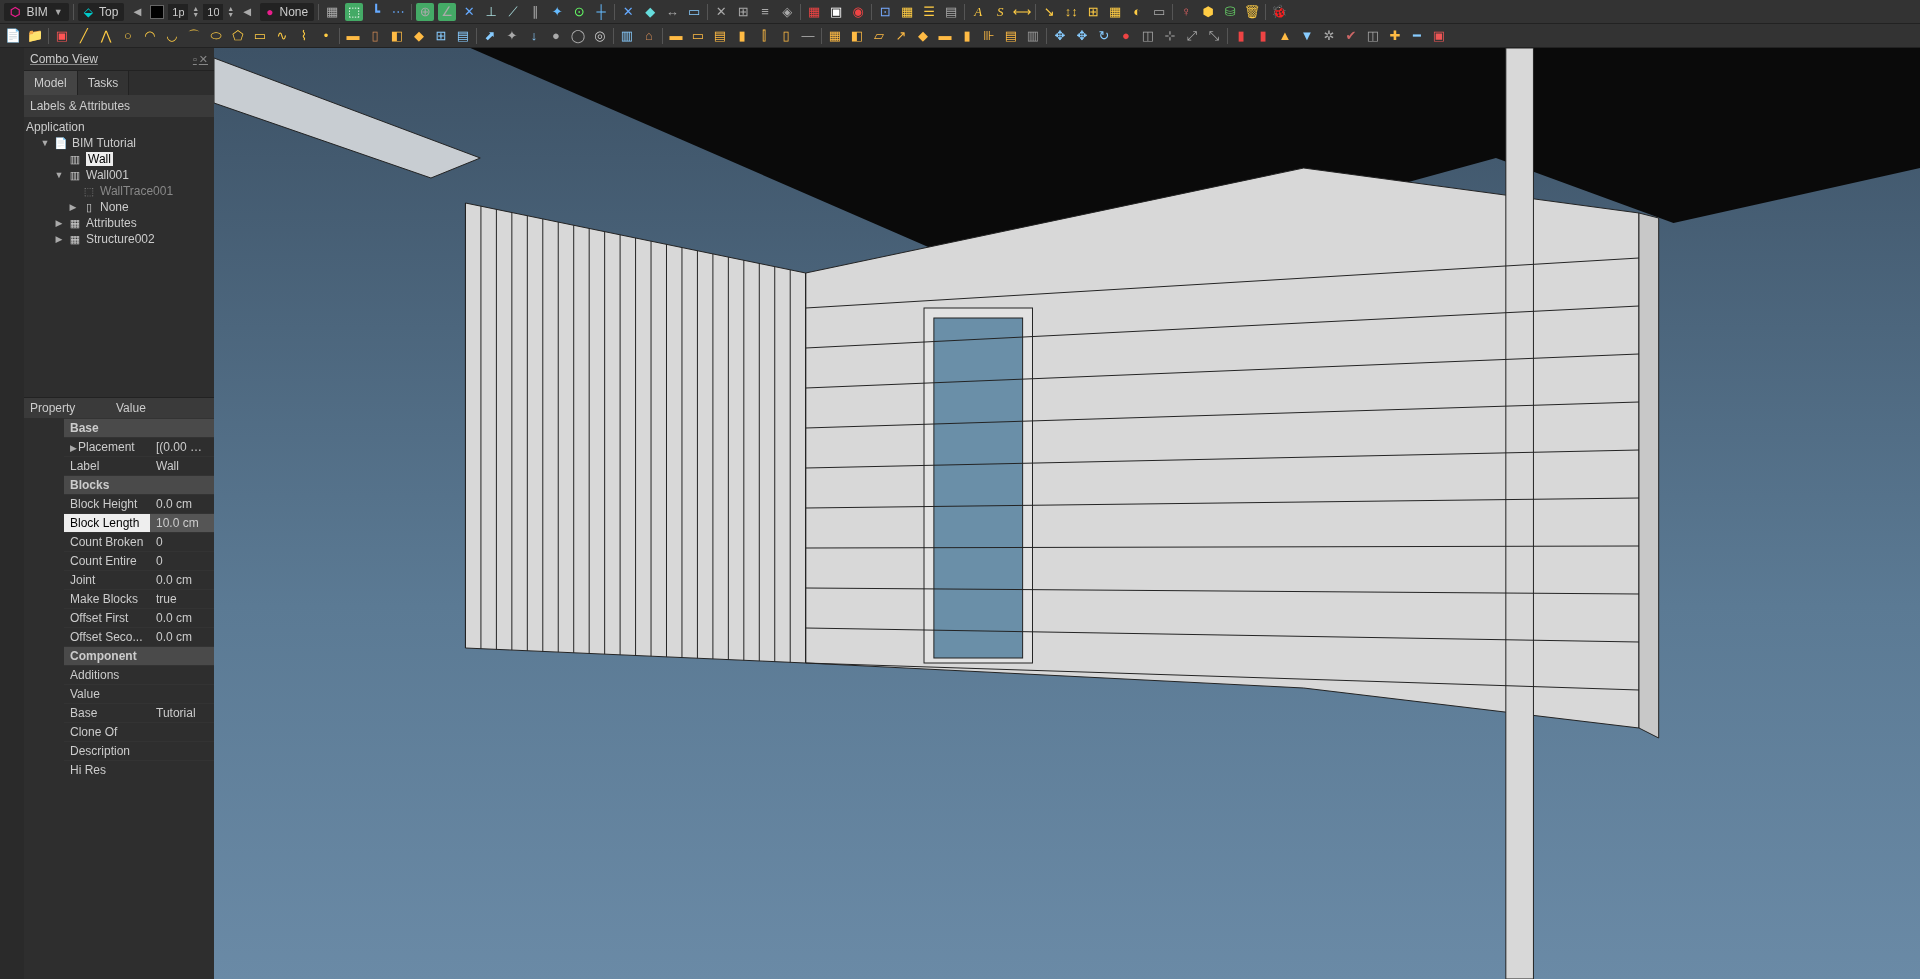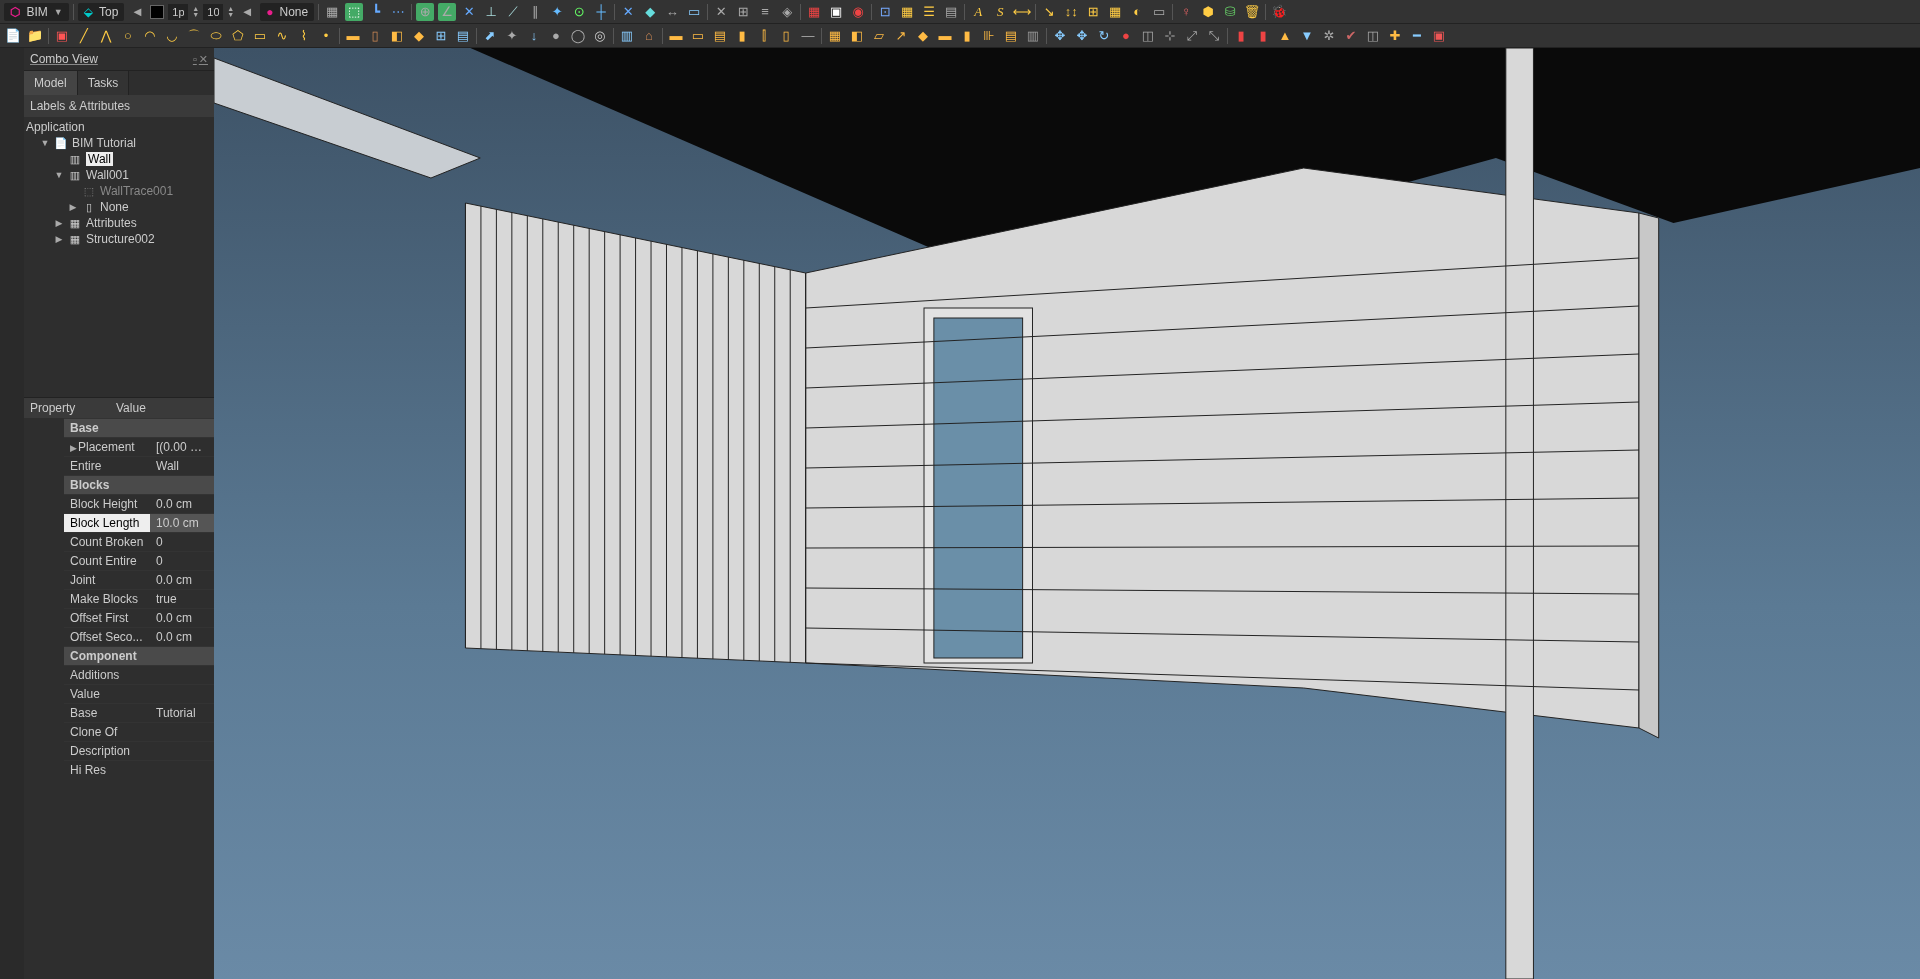--- a/index.html
+++ b/index.html
@@ -285,21 +285,21 @@
       </div>
       <div class="prop-body" id="prop-body">
           <div class="prop-row group">
             <div class="col1">Base</div>
           </div>
           <div class="prop-row">
             <div class="col1"><span class="exp">▶</span>Placement</div>
             <div class="col2">[(0.00 0.00 1.00);...</div>
           </div>
           <div class="prop-row">
-            <div class="col1">Entire</div>
+            <div class="col1">Label</div>
             <div class="col2">Wall</div>
           </div>
           <div class="prop-row group">
             <div class="col1">Blocks</div>
           </div>
           <div class="prop-row">
             <div class="col1">Block Height</div>
             <div class="col2">0.0 cm</div>
           </div>
           <div class="prop-row selected">

